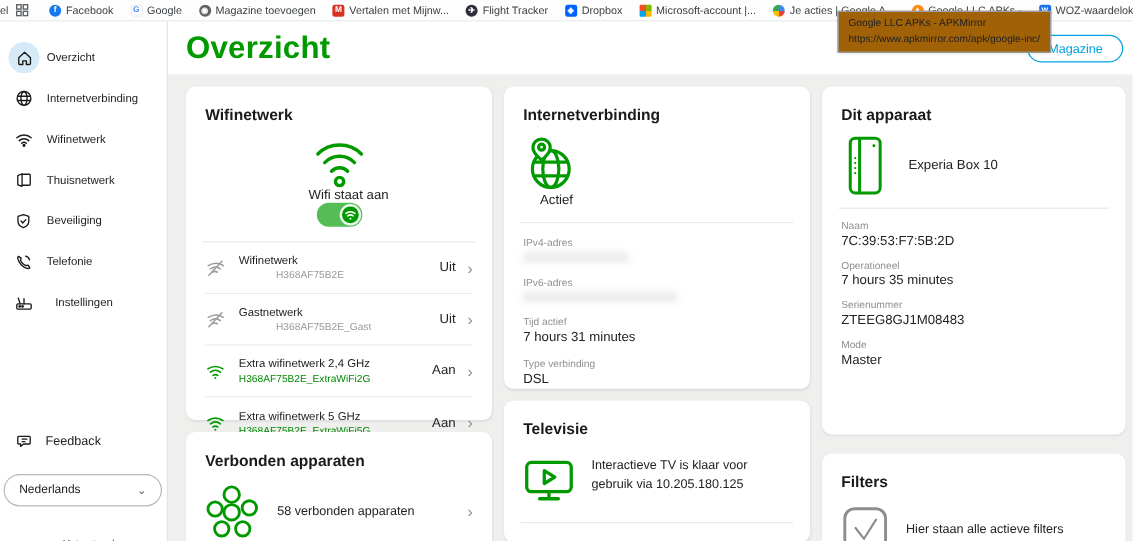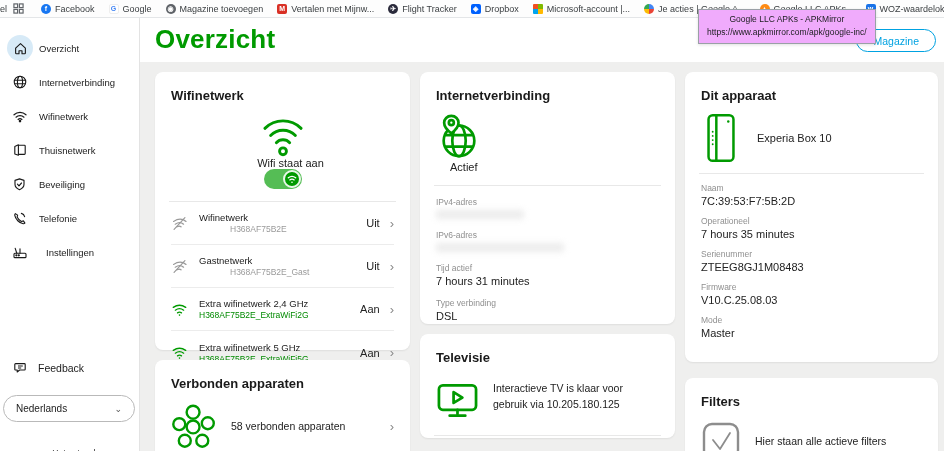--- a/index.html
+++ b/index.html
@@ -14,23 +14,23 @@
   .bm-partial { margin-left:-2px; padding-right:6px; color:#3c4043; }
   .bm-grid { width:11px; height:11px; display:inline-block; margin-right:8px; }
   .bm-sep { width:1px; height:11px; background:#c9cbce; margin:0 7px 0 2px; }
   .bm-item { display:flex; align-items:center; gap:4px; margin-right:14px; cursor:pointer; }
   .bm-ico { width:10px; height:10px; border-radius:2px; display:inline-flex;
     align-items:center; justify-content:center; font-size:7px; font-weight:bold;
     color:#fff; flex:0 0 auto; }
   .bm-ico.round { border-radius:50%; }
 
   
-  .tooltip { position:absolute; left:698px; top:9px; z-index:50; background:#f0abfc;
+  .tooltip { position:absolute; left:698px; top:9px; z-index:50; background:#a16207;
     border:1px solid #9aa0a6; padding:3px 8px 4px; font-size:8.5px; color:#202124;
-    line-height:1.55; box-shadow:0 1px 3px rgba(0,0,0,.12);text-align:center; }
+    line-height:1.55; box-shadow:0 1px 3px rgba(0,0,0,.12); }
 
   
   .sidebar { position:absolute; left:0; top:18px; width:140px; height:433px;
     background:#fff; border-right:1px solid #e3e3e3; }
   .nav-item { position:absolute; left:0; width:140px; height:30px; display:flex;
     align-items:center; gap:11px; padding-left:11px; font-size:9.5px; color:#222;
     cursor:pointer; }
   .nav-ico { width:17px; height:17px; flex:0 0 auto; color:#1a1a1a; display:flex;
     align-items:center; justify-content:center; }
   .nav-item.active .nav-ico { background:#d7eaf7; border-radius:50%; width:26px;
@@ -91,21 +91,21 @@
   .stat-row { display:flex; align-items:flex-start; margin-top:10px;flex-direction:column; }
   .stat-row .txt { font-size:11px; color:#222; margin-left:14px; }
   .field { margin-top:11px; }
   .field .lbl { font-size:8.5px; color:#8f8f8f; }
   .field .val { font-size:11px; color:#222; margin-top:2px; }
   .redacted { width:88px; height:9px; margin-top:3px; background:#dcdcdc;
     filter:blur(3px); opacity:.55; border-radius:2px; }
   .redacted.wide { width:128px; }
 
   
-  .card.tv { left:280px; top:272px; width:255px; height:104px; }
+  .card.tv { left:280px; top:272px; width:255px; height:118px; }
   .tv-row { display:flex; align-items:flex-start; margin-top:16px; }
   .tv-row .txt { font-size:10.5px; color:#222; margin-left:14px; line-height:1.5; width:170px; }
 
   
   .card.device { left:545px; top:10px; width:253px; height:290px; }
   .box-row { display:flex; align-items:center; margin-top:8px; }
   .box-row .txt { font-size:11px; color:#222; margin-left:16px; }
   .card.device .divider { margin-top:8px; }
   .card.device .field { margin-top:9px; }
 
@@ -467,24 +467,20 @@
         </div>
         <div class="field">
           <div class="lbl">Operationeel</div>
           <div class="val">7 hours 35 minutes</div>
         </div>
         <div class="field">
           <div class="lbl">Serienummer</div>
           <div class="val">ZTEEG8GJ1M08483</div>
         </div>
         <div class="field">
-          <div class="lbl">Firmware</div>
-          <div class="val">V10.C.25.08.03</div>
-        </div>
-        <div class="field">
           <div class="lbl">Mode</div>
           <div class="val">Master</div>
         </div>
       </div>
 
       <div class="card filters">
         <h2>Filters</h2>
         <div class="fil-row">
           <svg width="40" height="40" viewBox="0 0 40 40" fill="none" stroke="#8d8d8d" stroke-width="2.4" stroke-linejoin="round">
               <rect x="3" y="3" width="34" height="34" rx="8"></rect>

